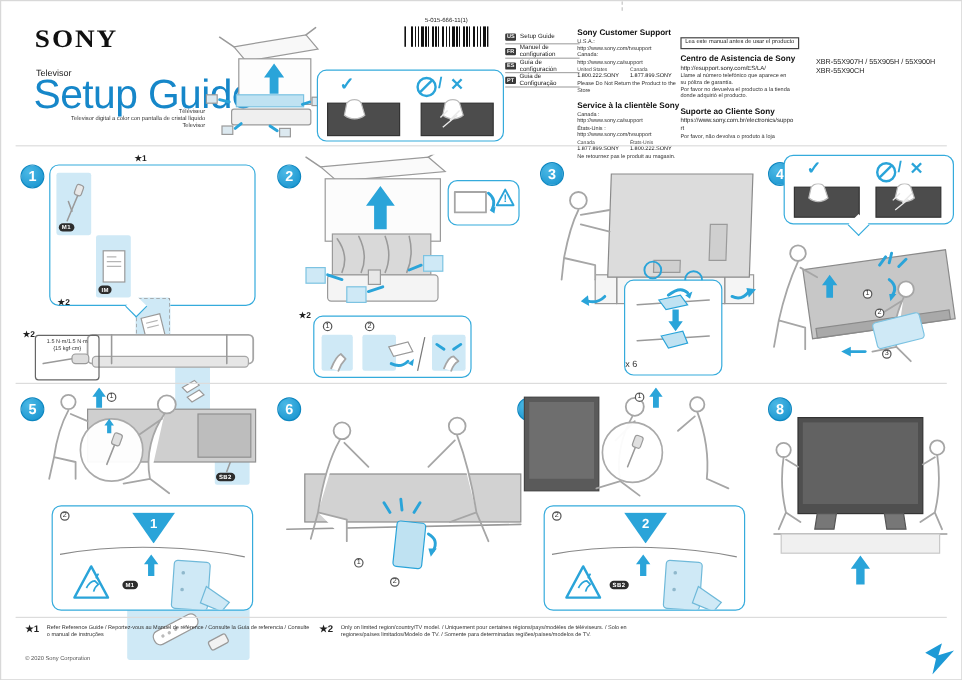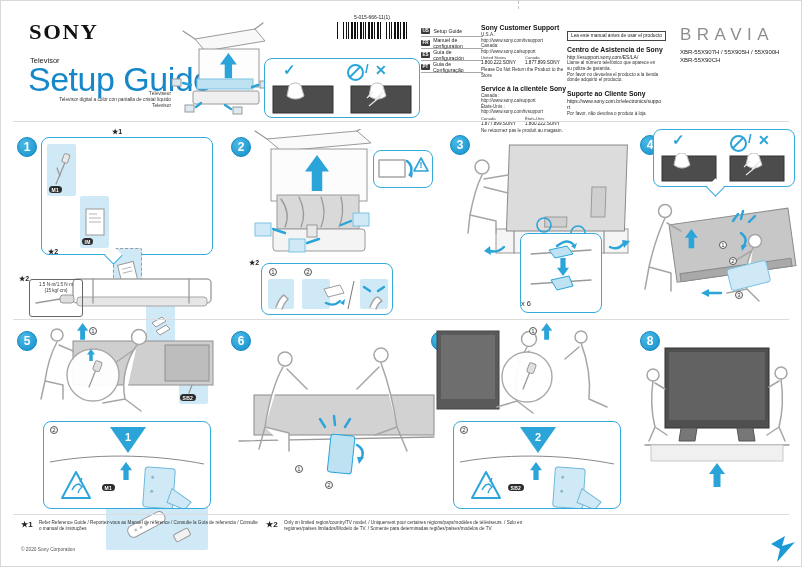--- a/index.html
+++ b/index.html
@@ -171,21 +171,20 @@
     <div class="fz5">http://esupport.sony.com/ES/LA/</div>
     <div class="fz46">Llame al número telefónico que aparece en</div>
     <div class="fz46">su póliza de garantía.</div>
     <div class="fz46">Por favor no devuelva el producto a la tienda</div>
     <div class="fz46">donde adquirió el producto.</div>
     <div class="fz7b" style="margin-top:6px">Suporte ao Cliente Sony</div>
     <div class="fz5" style="width:95px;word-break:break-all">https://www.sony.com.br/electronics/support</div>
     <div class="fz46">Por favor, não devolva o produto à loja</div>
   </div>
 
-  <div class="abs bravia" style="left:679px;top:24px">BRAVIA</div>
   <div class="abs models" style="left:679px;top:48px">
     <div>XBR-55X907H / 55X905H / 55X900H</div>
     <div>XBR-55X90CH</div>
   </div>
 
   <div class="hr" style="top:120px"></div>
 
   <div class="region" style="left:14px;top:128px">
     <div class="stepnum" style="left:2px;top:8px">1</div>
     <div class="panel" style="left:26px;top:8px;width:172px;height:118px">

